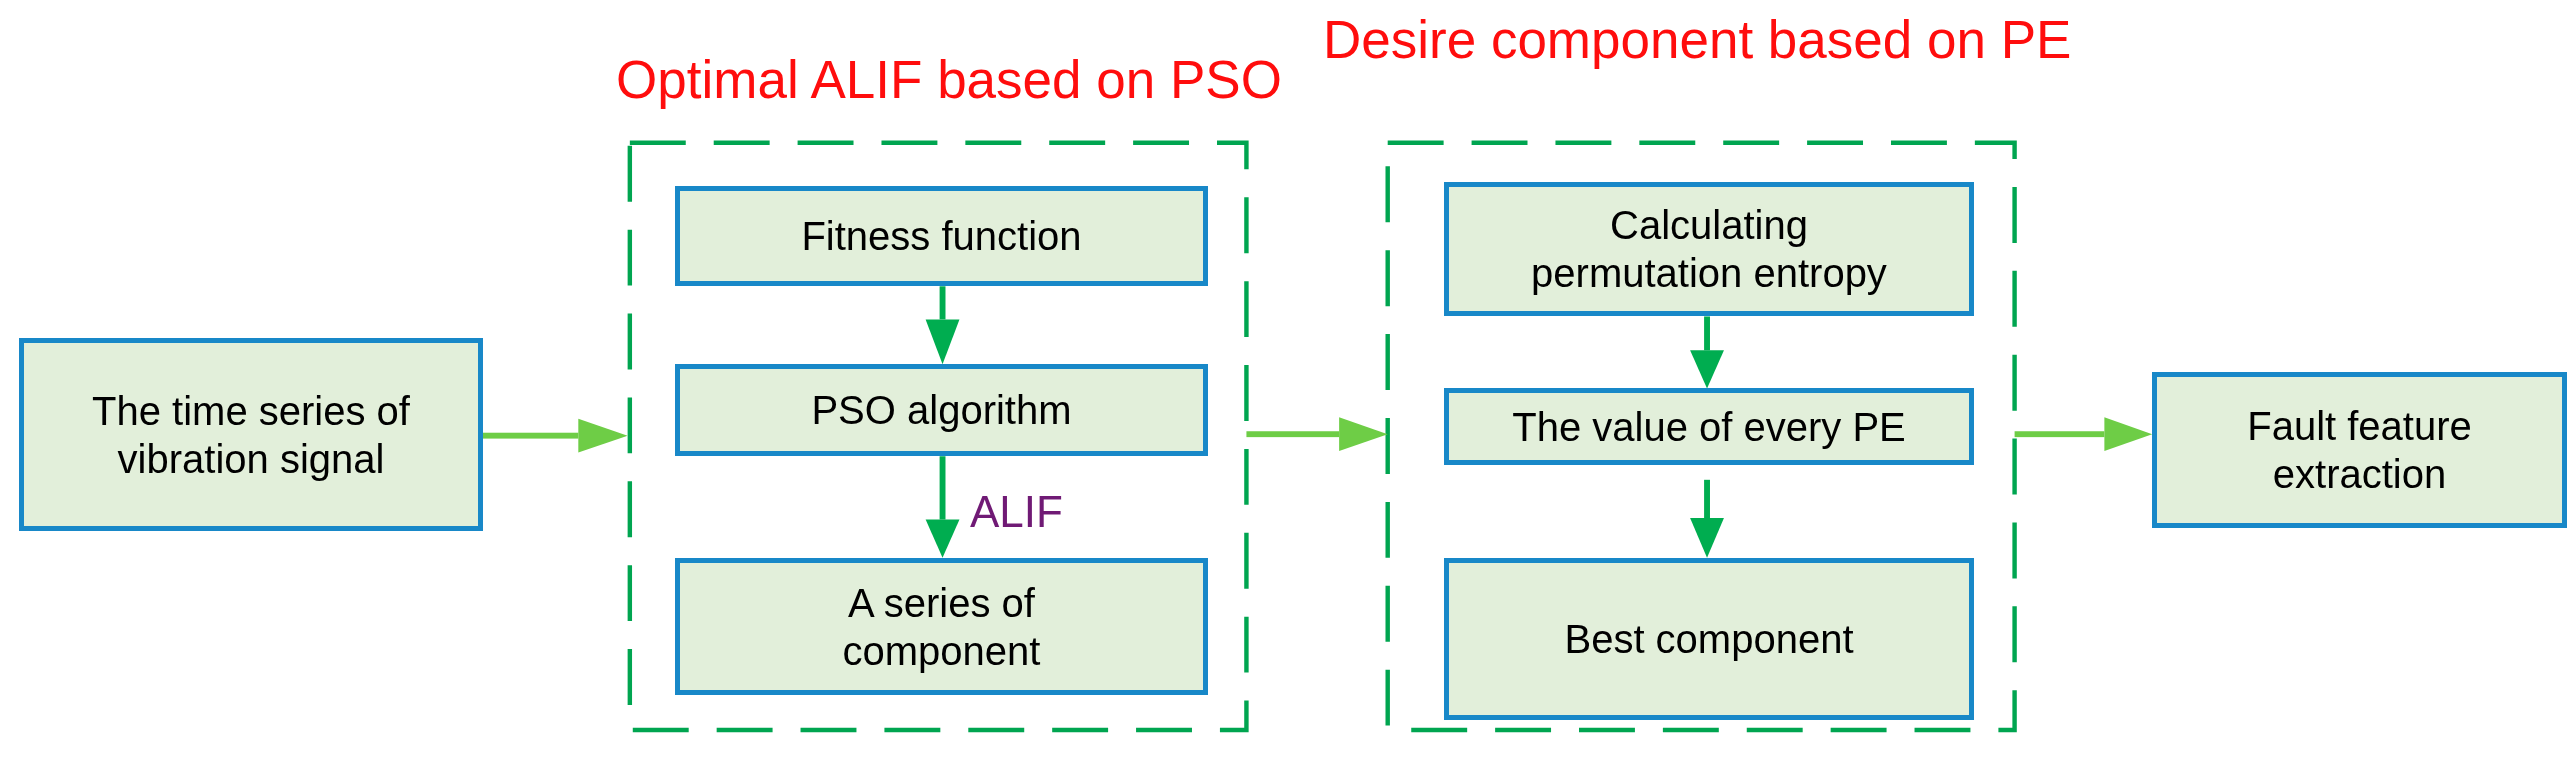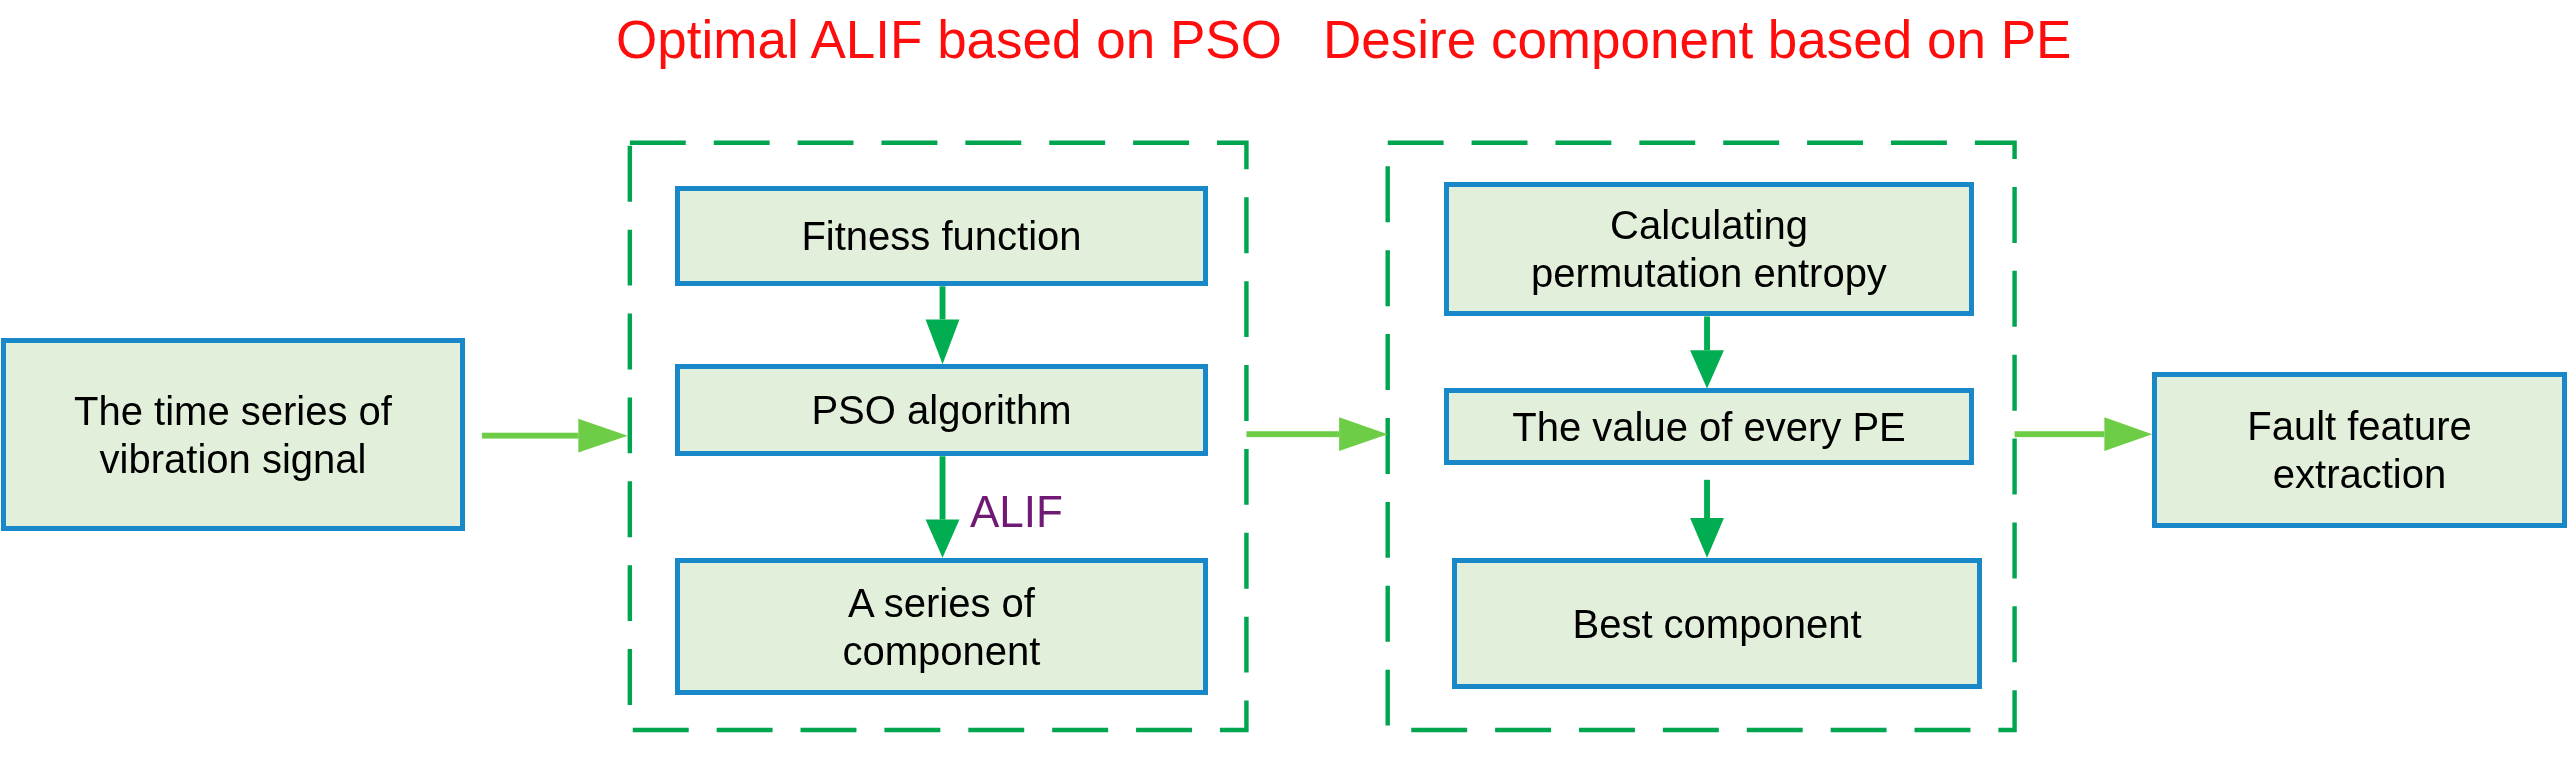--- a/index.html
+++ b/index.html
@@ -25,43 +25,43 @@
   .group-title {
     position: absolute;
     top: 11.8px;
     width: 736px;
     font-size: 53px;
     line-height: 1.05;
     color: #ff0d0d;
     text-align: center;
     white-space: nowrap;
   }
-  .title-left  { left: 581px; }
+  .title-left  { left: 581px; margin-top: 40px; }
   .title-right { left: 1275px; margin-left: 48px; }
   .node {
     position: absolute;
     box-sizing: border-box;
     background: #e2efda;
     border: 5.2px solid #1888c8;
     color: #000000;
     font-size: 40px;
     line-height: 1.2;
     display: flex;
     align-items: center;
     justify-content: center;
     text-align: center;
     white-space: pre-line;
   }
-  .node-input   { left: 1px;   top: 338px; width: 464px; height: 193px; }
+  .node-input   { left: 19px;   top: 338px; width: 464px; height: 193px; }
   .node-fitness { left: 675px;  top: 186px; width: 533px; height: 100px; }
   .node-pso     { left: 675px;  top: 364px; width: 533px; height: 92px; text-align: center; }
   .node-series  { left: 675px;  top: 558px; width: 533px; height: 137px; }
   .node-calc    { left: 1444px; top: 182px; width: 530px; height: 134px; }
   .node-value   { left: 1444px; top: 388px; width: 530px; height: 77px; }
-  .node-best    { left: 1444px; top: 558px; width: 530px; height: 131px; margin-left: 8px; }
+  .node-best    { left: 1444px; top: 558px; width: 530px; height: 162px; }
   .node-fault   { left: 2152px; top: 372px; width: 415px; height: 156px; }
   .edge-label {
     position: absolute;
     left: 970px;
     top: 490px;
     font-size: 44px;
     line-height: 1;
     color: #701a75;
     white-space: nowrap;
   }

